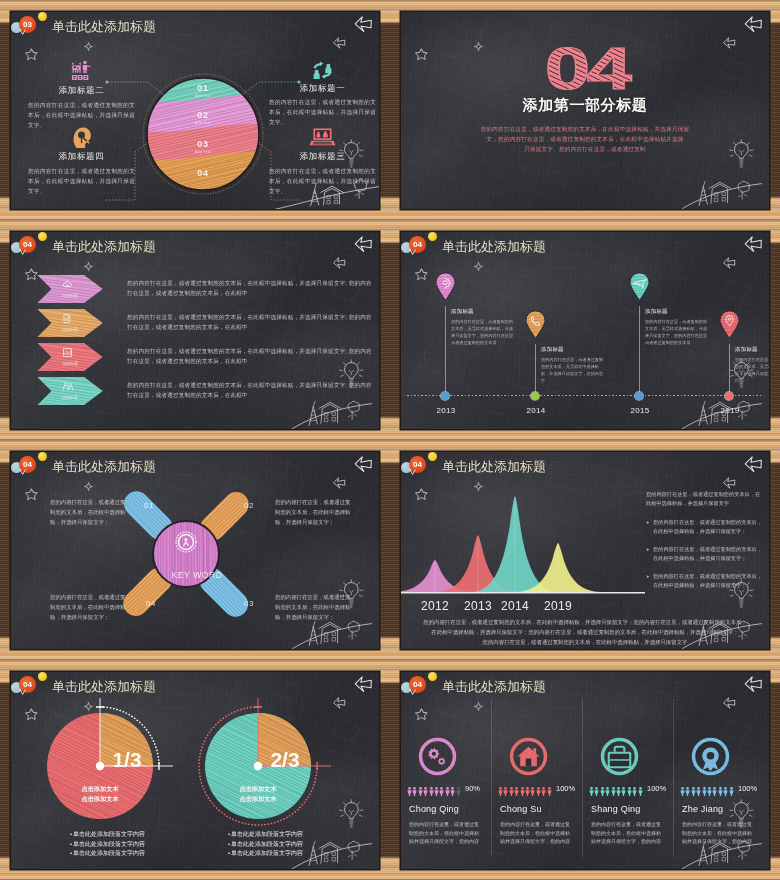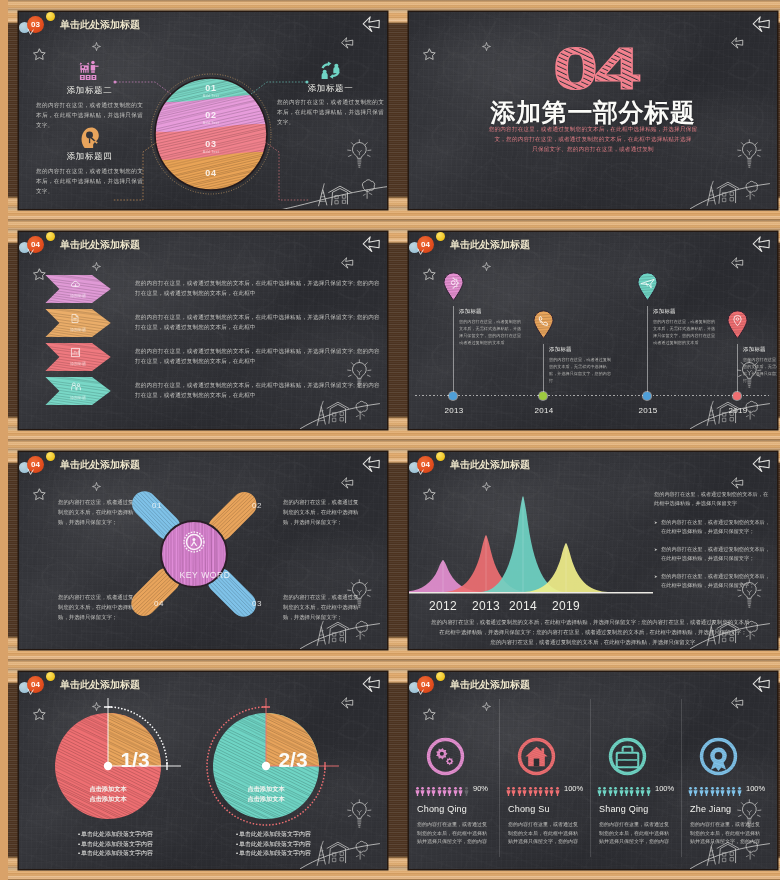--- a/index.html
+++ b/index.html
@@ -1,21 +1,21 @@
 <!DOCTYPE html>
 <html><head>
 <meta charset="utf-8">
 <style>
   html,body{margin:0;padding:0;}
   body{width:780px;height:880px;overflow:hidden;
        background:#d9a269;
        font-family:"Liberation Sans",sans-serif;}
   .grid{position:relative;width:780px;height:880px;
         display:grid;grid-template-columns:390px 390px;grid-template-rows:220px 220px 220px 220px;}
-  .cell{position:relative;width:390px;height:220px;overflow:hidden;margin-left:8px;}
+  .cell{position:relative;width:390px;height:220px;overflow:hidden;}
   
   .wood{position:absolute;inset:0;
         background:
           repeating-linear-gradient(180deg,
             rgba(255,255,255,0.10) 0px, rgba(255,255,255,0.10) 1px,
             rgba(110,62,20,0.09) 1px, rgba(110,62,20,0.09) 2px,
             rgba(255,255,255,0.05) 2px, rgba(255,255,255,0.05) 3px,
             rgba(110,62,20,0.04) 3px, rgba(110,62,20,0.04) 4px),
           repeating-linear-gradient(180deg,
             #8f6a42 0px, #e4b681 2px, #e6b781 4px,
@@ -58,21 +58,21 @@
          background:radial-gradient(circle at 40% 34%, #ef6c35, #e04b1d 62%, #c74113 100%);}
   .badge span{position:absolute;inset:0;display:flex;align-items:center;justify-content:center;
          color:#fff;font-size:8px;font-weight:bold;letter-spacing:0;z-index:2;
          font-family:"Liberation Sans",sans-serif;}
   .badge:after{display:none;}
   .pin-yellow{position:absolute;left:27px;top:0px;width:9px;height:9px;border-radius:50%;
          background:radial-gradient(circle at 35% 30%,#ffe46a,#f0c41e 70%,#d3a406);}
   .pin-blue{position:absolute;left:0px;top:10px;width:11px;height:11px;border-radius:50%;
          background:radial-gradient(circle at 35% 30%,#d4ecf7,#aed9ee 70%,#93c9e4);opacity:.88;}
   .pin-tail{position:absolute;left:8px;top:16px;width:8px;height:8px;z-index:1;}
-  .hdr-title{position:absolute;left:41px;top:5.5px;font-size:10px;font-weight:bold;color:#ece5cc;
+  .hdr-title{position:absolute;left:41px;top:5.5px;font-size:13px;font-weight:normal;color:#ece5cc;
          letter-spacing:0px;text-shadow:0 0 1px rgba(0,0,0,.5);text-align:center;}
   .deco{position:absolute;pointer-events:none;}
   .ghost{position:absolute;left:0;top:0;width:100%;height:100%;}
   .bulb{right:14px;bottom:37px;}
   .hill{position:absolute;right:-3px;bottom:-1px;width:100px;height:43px;}
   .star1{left:14px;top:36px;}
   .star2{left:73px;top:30px;}
   .arrowA{right:6px;top:4px;}
   .arrowB{right:33px;top:25px;}
   .body-txt{color:#c6c6c3;font-size:5.6px;line-height:10px;letter-spacing:.15px;}
@@ -89,21 +89,21 @@
   .s1-blk{position:absolute;width:107px;}
   .s1-blk .s1-ic{margin:0 auto 2px;display:block;}
   .s1-h{text-align:center;color:#f0f0ea;font-size:8.5px;letter-spacing:.6px;margin:1px 0 3px;}
   .s1-t{text-align:justify;}
   .b-tl{left:17px;top:48px;} .b-bl{left:17px;top:114px;}
   .b-tr{left:258px;top:48px;font-family:Liberation Mono, monospace;} .b-br{left:258px;top:114px;}
 
   
   .s2-num{position:absolute;left:84px;top:22px;}
   .s2-title{position:absolute;left:0;top:84px;width:368px;text-align:center;
-     font-size:25px;font-weight:bold;color:#fbfbf8;letter-spacing:.6px;
+     font-size:15px;font-weight:bold;color:#fbfbf8;letter-spacing:.6px;
      text-shadow:0 0 2px rgba(0,0,0,.5);}
   .s2-sub{position:absolute;left:0;top:112px;width:368px;text-align:center;
      font-size:5.6px;color:#e17d85;line-height:10px;letter-spacing:.2px;}
 
   
   .s3-row{position:absolute;left:26px;width:334px;height:34px;}
   .r1{top:43px;} .r2{top:77px;} .r3{top:111px;} .r4{top:145px;}
   .s3-chev{position:absolute;left:0;top:0;}
   .s3-ic{position:absolute;left:25px;top:4px;width:14px;height:14px;display:block;}
   .s3-lab{position:absolute;left:14px;top:18px;width:38px;text-align:center;font-size:4px;color:rgba(255,255,255,.7);}
@@ -360,20 +360,41 @@
             <path d="M4.5 9.5 a8.2 8.2 0 0 1 10.6 -5.2 l-0.9 2.6 a5.5 5.5 0 0 0 -7 3.5 z"></path>
             <path d="M12.6 1.5 l4.6 2.5 l-4.4 2.9 z"></path>
             <path d="M27.5 15.5 a8.2 8.2 0 0 1 -10.6 5.2 l0.9 -2.6 a5.5 5.5 0 0 0 7 -3.5 z"></path>
             <path d="M19.4 23.5 l-4.6 -2.5 l4.4 -2.9 z"></path>
           </g>
         </svg>
         <div class="s1-h">添加标题一</div>
         <div class="s1-t body-txt">您的内容打在这里，或者通过复制您的文本后，在此框中选择粘贴，并选择只保留文字。</div>
       </div>
 
+      <div class="s1-blk b-br">
+        <svg class="s1-ic" viewBox="0 0 30 28" width="25" height="23">
+          <g fill="#ee6f72">
+            <path d="M4 3 h22 v14 h-22 z"></path>
+            <path d="M1.5 18 h27 l2.2 5.4 h-31.4 z"></path>
+          </g>
+          <g fill="#33343a">
+            <rect x="6" y="5" width="18" height="10"></rect>
+            <rect x="4.2" y="19.3" width="21.6" height="1.1"></rect>
+            <rect x="3.2" y="21.2" width="23.6" height="1.1"></rect>
+          </g>
+          <g fill="#ee6f72">
+            <circle cx="10" cy="8.4" r="1.5"></circle>
+                <path d="M7.6 14 v-2.4 a2.4 2.4 0 0 1 4.8 0 v2.4 z"></path>
+            <circle cx="18.5" cy="8" r="1.7"></circle>
+                <path d="M15.6 14 v-3 a2.9 2.9 0 0 1 5.8 0 v3 z"></path>
+          </g>
+        </svg>
+        <div class="s1-h">添加标题三</div>
+        <div class="s1-t body-txt">您的内容打在这里，或者通过复制您的文本后，在此框中选择粘贴，并选择只保留文字。</div>
+      </div>
     </div>
   </div>
 </div>
 <div class="cell">
   <div class="wood"></div>
   <div class="board">
     <svg class="ghost" viewBox="0 0 368 198">
       <g fill="none" stroke="#ffffff" stroke-width="2.2" opacity="0.0125" stroke-linecap="round">
         <path d="M44 14 q-14 10 -6 24 q8 13 22 4 q12 -9 2 -22"></path>
         <path d="M70 10 l16 30 M86 10 l-16 30"></path>

